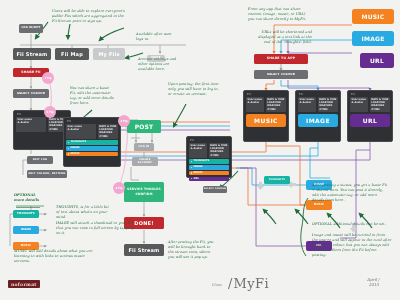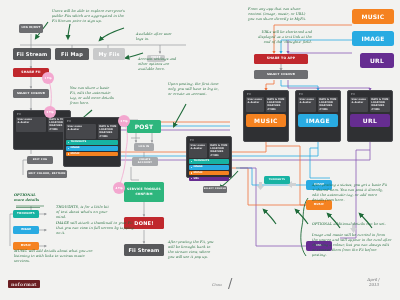--- a/index.html
+++ b/index.html
@@ -366,20 +366,21 @@
   <div class="abs note" style="left:312px;top:183px;width:76px;">After posting a status, you get a basic Fii + shared item. You can post it directly, edit the automatic tag, or add more details from here.</div>
   <div class="abs note" style="left:312px;top:222px;width:78px;">OPTIONAL additional details can be set.</div>
   <div class="abs note" style="left:312px;top:233px;width:80px;">Image and music will be carried in from the source and will appear in the card after choosing a colour, but you can always edit or remove them from the Fii before posting.</div>
   <div class="abs note" style="left:168px;top:240px;width:48px;">After posting the Fii, you will be brought back to the stream view, where you will see it pop up.</div>
 
   <div class="abs" id="noformat" style="left:8px;top:280px;">noformat</div>
 
   <div class="abs" id="clone" style="left:212px;top:283px;">Clone</div>
   <div class="abs" style="left:228px;top:276px;display:flex;align-items:flex-end;gap:1px;">
     <span style="color:#6f7073;font-size:13px;font-family:'DejaVu Serif',serif;">/</span>
+    <span id="myfi" class="brand">MyFi</span>
   </div>
 
   <div class="abs" id="date" style="left:358px;top:278px;width:32px;">
     <span>April</span><span style="padding:0 1px;">/</span><br>
     <span>2013</span>
   </div>
 
 </div>
 
 </body></html>

